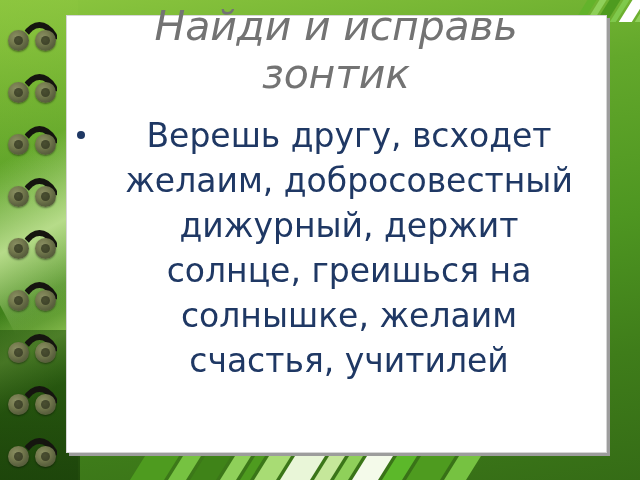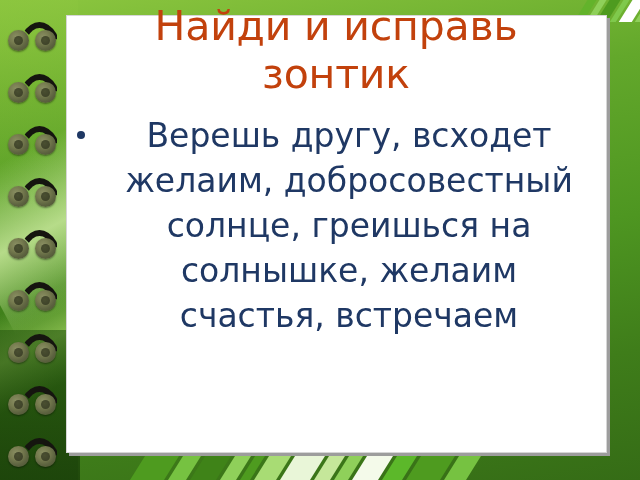--- a/index.html
+++ b/index.html
@@ -257,29 +257,30 @@
         <span class="disc left"></span>
         <span class="disc right"></span>
       </div>
       <div class="ring" style="left: 8px; top: 436px;">
         <span class="arc" style="border-top-color: rgb(21, 21, 15);"></span>
         <span class="disc left"></span>
         <span class="disc right"></span>
       </div>
     </div>
 
-  <div id="title" style="color: #c2410c;">
+  <div id="title" style="color: #737373; font-style: italic;">
       <div>Найди и исправь</div>
       <div>зонтик</div>
     </div>
 
   <div id="body" style="color: rgb(31, 56, 100);">
       <div class="bullet-item">
         <span class="bullet-dot" style="background: rgb(31, 56, 100);"></span>
         <div>Верешь другу, всходет</div>
         <div>желаим, добросовестный</div>
+        <div>дижурный, держит</div>
         <div>солнце, греишься на</div>
         <div>солнышке, желаим</div>
-        <div>счастья, встречаем</div>
+        <div>счастья, учитилей</div>
       </div>
     </div>
 
 </div>
 
 </body></html>

